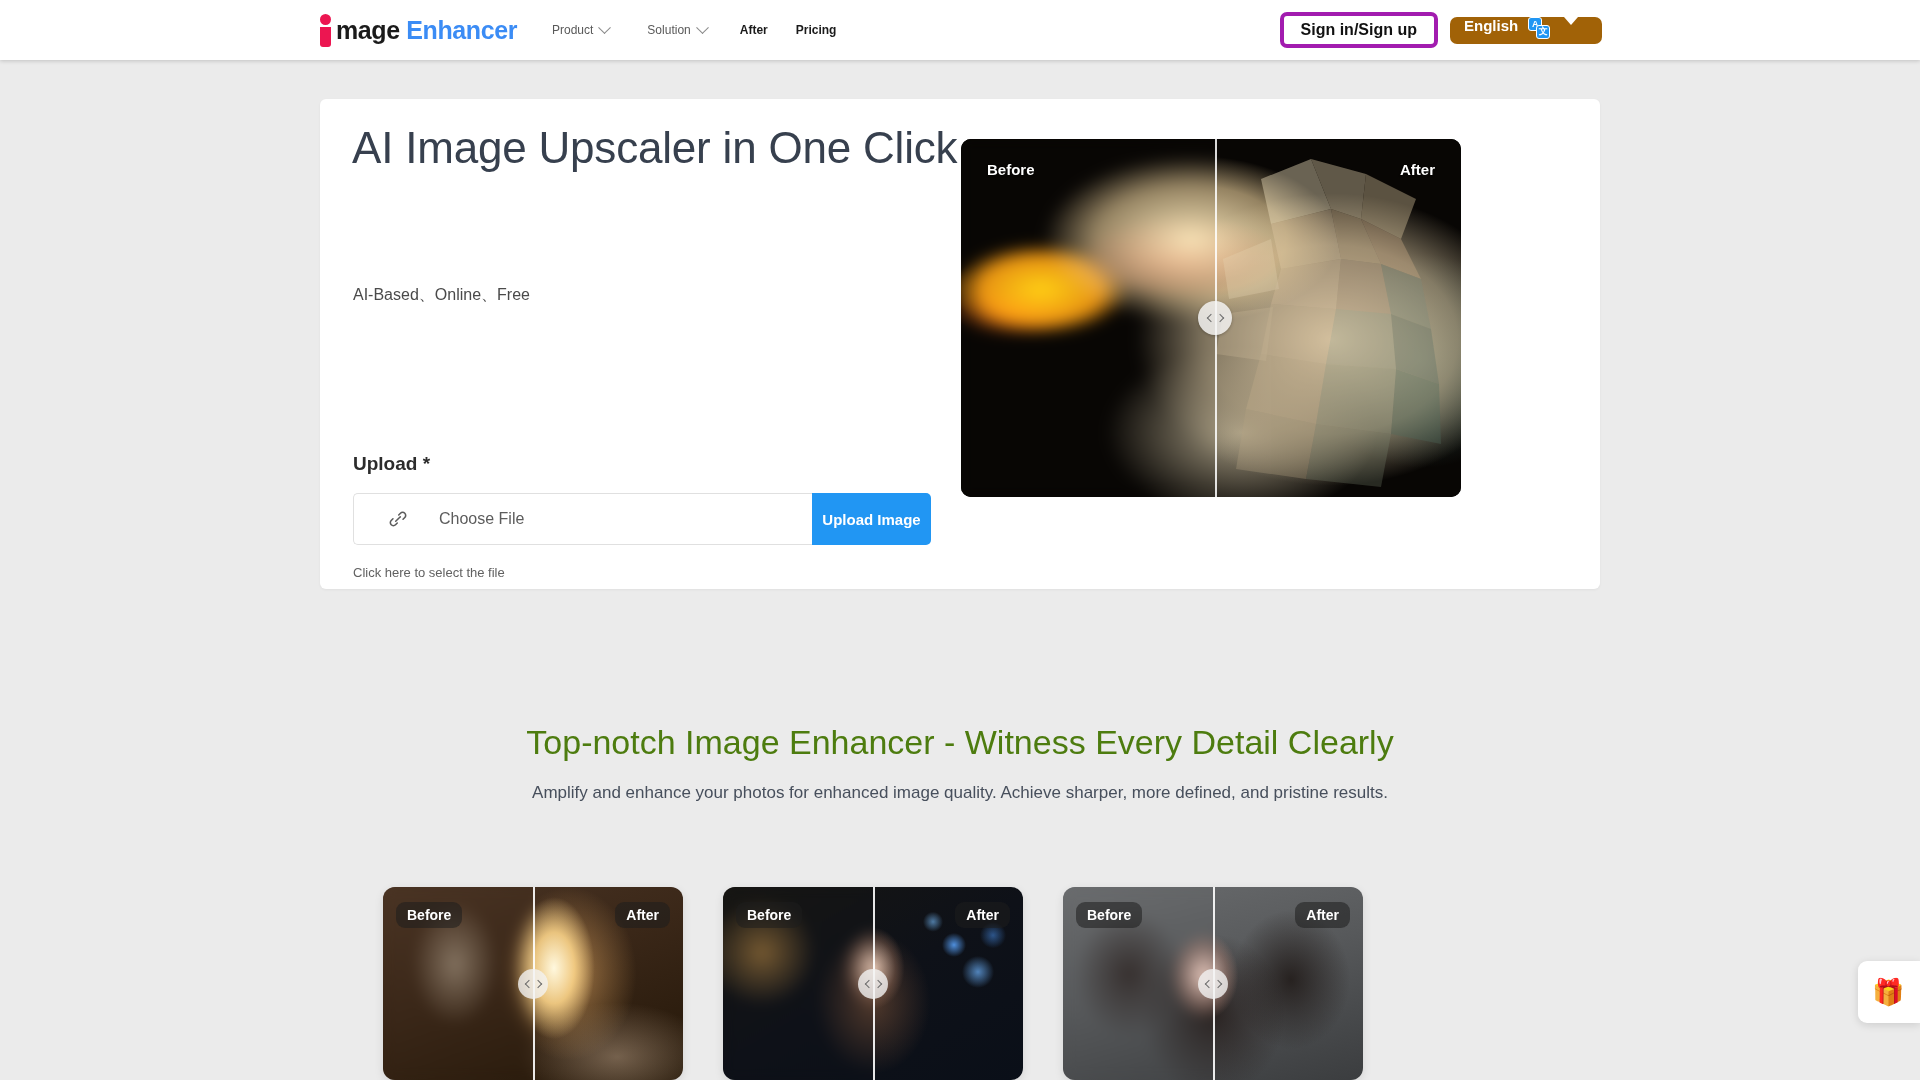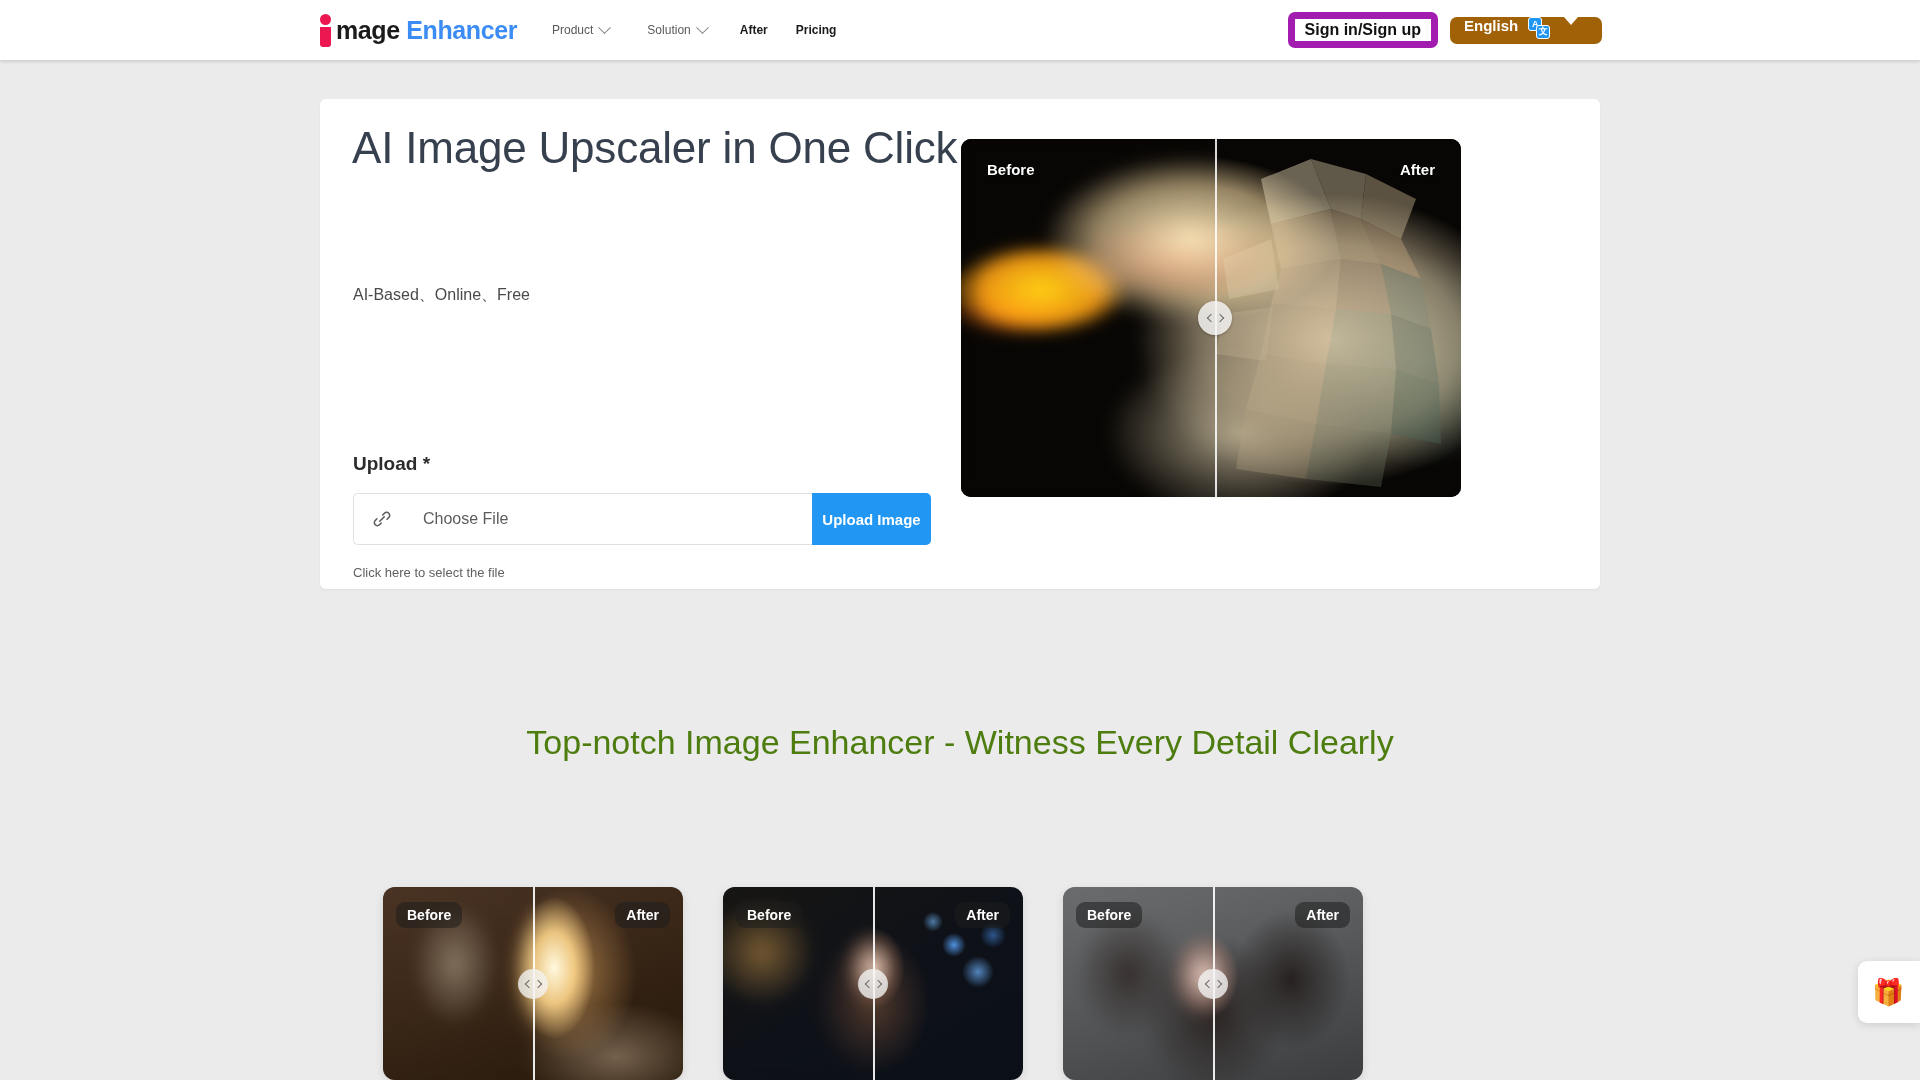--- a/index.html
+++ b/index.html
@@ -61,23 +61,23 @@
   .chev {
     display: inline-block;
     width: 9px; height: 9px;
     border-right: 1.6px solid #8a8a8a;
     border-bottom: 1.6px solid #8a8a8a;
     transform: rotate(45deg) translate(-2px,-2px);
   }
 
   .header-right { position: absolute; right: 318px; top: 0; height: 60px; display: flex; align-items: center; gap: 0; }
   .signin-btn {
-    height: 36px; padding: 0 10px;
+    height: 36px; padding: 0 17px;
     display: flex; align-items: center; justify-content: center;
-    border: 7px solid #a21caf; border-radius: 7px;
+    border: 4px solid #a21caf; border-radius: 7px;
     background: #fff; color: #111;
     font-size: 16px; font-weight: bold;
     cursor: pointer; white-space: nowrap;
     margin-right: 12px;
   }
   .lang-btn {
     height: 27px; min-width: 152px;
     background: #a16207; color: #fff;
     border-radius: 7px;
     display: flex; gap: 10px;
@@ -127,21 +127,21 @@
     width: 578px; height: 52px;
     display: flex;
   }
   .file-box {
     flex: 1;
     border: 1px solid #e0e0e0;
     border-right: none;
     border-radius: 5px 0 0 5px;
     background: #fff;
     display: flex; align-items: center;
-    padding-left: 17px;
+    padding-left: 33px;
     cursor: pointer;
     text-align: center;
   }
   .link-icon { width: 22px; height: 22px; flex: none; margin-right: 30px; }
   .file-placeholder { font-size: 16px; color: #5c5c5c; }
   .upload-btn {
     width: 119px;
     background: #2196f3; color: #fff;
     border-radius: 0 5px 5px 0;
     display: flex; align-items: center; justify-content: center;
@@ -402,20 +402,21 @@
         <span class="arr l"></span>
         <span class="arr r"></span>
       </div>
       <div class="ba-label before">Before</div>
       <div class="ba-label after">After</div>
     </div>
 
   </div>
 
   <div class="sec-title">Top-notch Image Enhancer - Witness Every Detail Clearly</div>
+  <div class="sec-sub">Amplify and enhance your photos for enhanced image quality. Achieve sharper, more defined, and pristine results.</div>
 
   <div class="cards">
 
     <div class="card">
       <div class="layer room"></div>
       <div class="layer room blurred"></div>
       <div class="pill before">Before</div>
       <div class="pill after">After</div>
       <div class="div"></div>
       <div class="handle">

